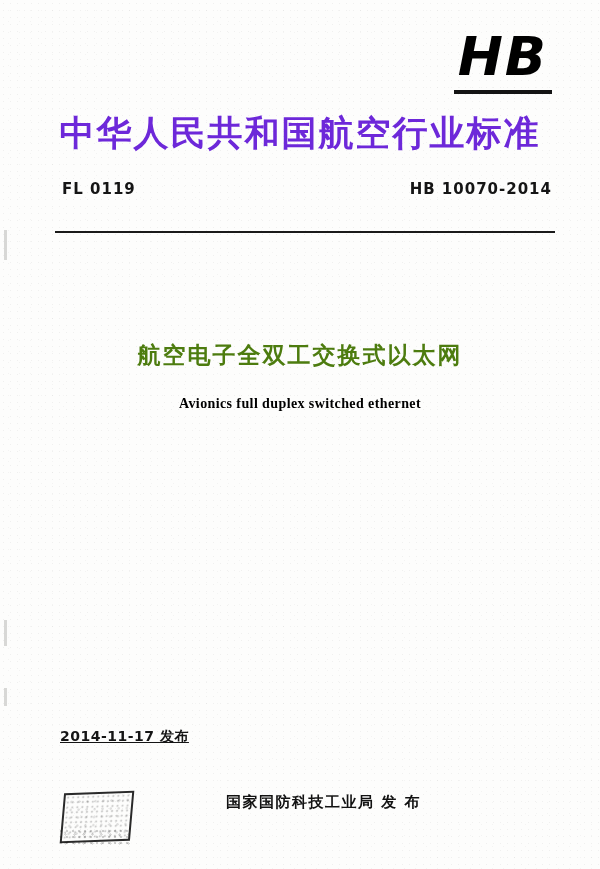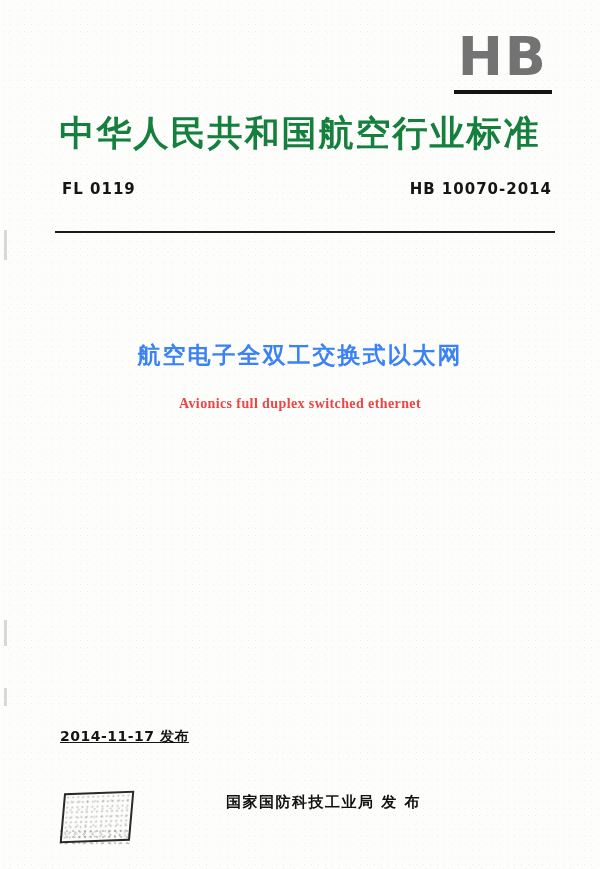--- a/index.html
+++ b/index.html
@@ -39,37 +39,38 @@
 
   
   .logo {
     position: absolute;
     right: 48px;
     top: 28px;
     font-family: "DejaVu Sans", sans-serif;
     font-weight: bold;
     font-size: 54px;
     letter-spacing: 2px;
-    color: #737373;
+    color: #000000;
     line-height: 1;
     padding: 2px 4px 6px 4px;
     border-bottom: 4px solid #141414;
+    font-style: italic;
   }
 
   .title-cn {
     position: absolute;
     left: 0;
     right: 0;
     top: 110px;
     text-align: center;
     font-family: "DejaVu Sans", sans-serif;
     font-weight: bold;
     font-size: 35px;
     letter-spacing: 2px;
-    color: #15803d;
+    color: #6d28d9;
   }
 
   .meta-row {
     position: absolute;
     left: 62px;
     right: 48px;
     top: 180px;
     display: flex;
     justify-content: space-between;
     align-items: baseline;
@@ -92,33 +93,33 @@
 
   .doc-title {
     position: absolute;
     left: 0; right: 0;
     top: 340px;
     text-align: center;
     font-family: "DejaVu Sans", sans-serif;
     font-weight: bold;
     font-size: 23px;
     letter-spacing: 2px;
-    color: #3b82f6;
+    color: #4d7c0f;
   }
 
   .doc-title-en {
     position: absolute;
     left: 0; right: 0;
     top: 396px;
     text-align: center;
     font-family: "Liberation Serif", serif;
     font-weight: bold;
     font-size: 14px;
     letter-spacing: 0.4px;
-    color: #ef4444;
+    color: #000000;
   }
 
   .dates {
     position: absolute;
     left: 60px;
     right: 48px;
     top: 728px;
     display: flex;
     justify-content: space-between;
     font-family: "DejaVu Sans", sans-serif;

